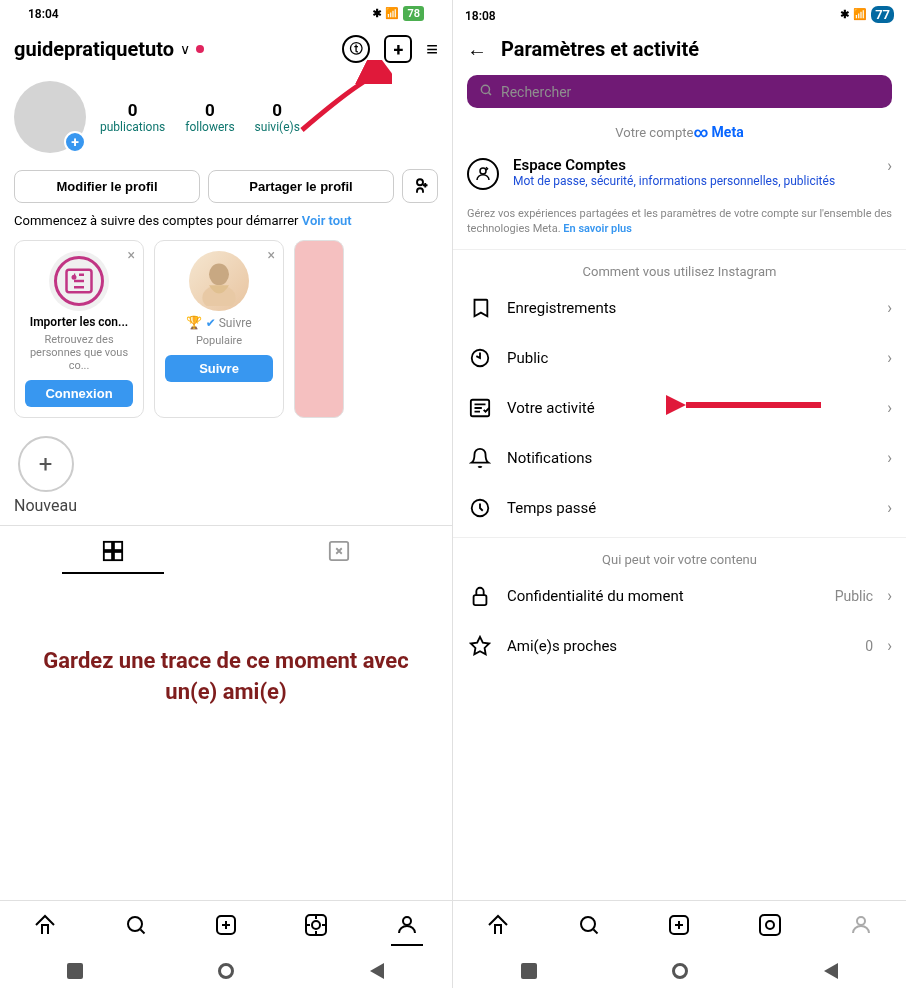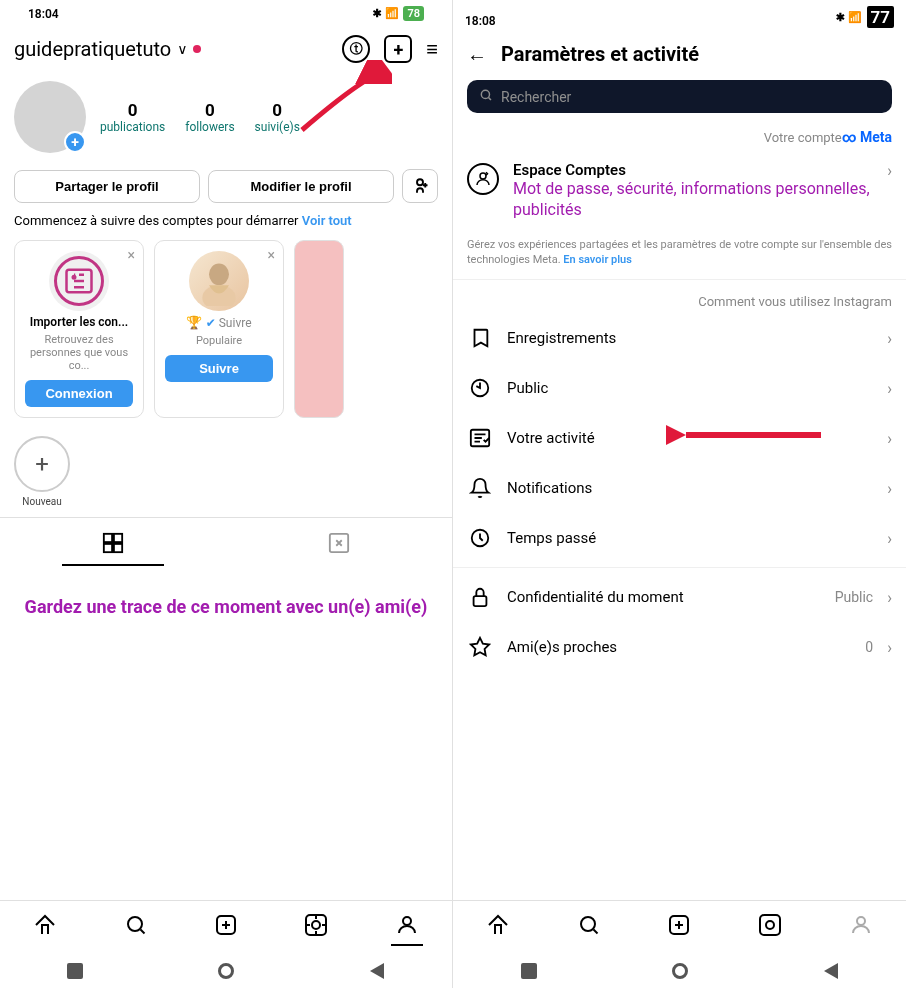--- a/index.html
+++ b/index.html
@@ -41,21 +41,21 @@
     }
 
     .username-row {
       display: flex;
       align-items: center;
       gap: 6px;
     }
 
     .username {
       font-size: 20px;
-      font-weight: 400;
+      font-weight: 700;
       color: #000;
     }
 
     .chevron-down {
       font-size: 14px;
       color: #000;
     }
 
     .red-dot {
       width: 8px;
@@ -321,21 +321,21 @@
       border: 2px solid #ccc;
       display: flex;
       align-items: center;
       justify-content: center;
       font-size: 24px;
       color: #555;
       cursor: pointer;
     }
 
     .story-label {
-      font-size: 10px;
+      font-size: 16px;
       color: #444;
     }
 
     
     .bottom-tabs {
       display: flex;
       justify-content: space-around;
       align-items: center;
       padding: 8px 0;
       border-top: 1px solid #e0e0e0;
@@ -375,24 +375,25 @@
       border-bottom: 2px solid #000;
     }
 
     
     .empty-content {
       padding: 20px;
       text-align: center;
     }
 
     .empty-title {
-      font-size: 18px;
+      font-size: 22px;
       font-weight: 700;
-      color: #a21caf;
+      color: #7f1d1d;
       line-height: 1.4;
+      margin-top: 44px;
     }
 
     
     .nav-bar {
       display: flex;
       justify-content: space-around;
       align-items: center;
       padding: 4px 0;
       background: #fff;
       position: absolute;
@@ -473,21 +474,21 @@
     }
 
     .r-title {
       font-size: 20px;
       font-weight: 700;
     }
 
     
     .search-box {
       margin: 6px 14px;
-      background: #0f172a;
+      background: #701a75;
       border-radius: 10px;
       padding: 8px 12px;
       display: flex;
       align-items: center;
       gap: 8px;
     }
 
     .search-icon {
       color: #8e8e8e;
       font-size: 14px;
@@ -497,21 +498,21 @@
       color: #8e8e8e;
       font-size: 14px;
     }
 
     
     .section-label {
       padding: 10px 14px 4px;
       font-size: 13px;
       color: #888;
       display: flex;
-      justify-content: flex-end;
+      justify-content: center;
       align-items: center;
     }
 
     .meta-logo {
       color: #0866ff;
       font-size: 14px;
       font-weight: 700;
     }
 
     
@@ -585,21 +586,21 @@
       border-radius: 50%;
       display: flex;
       align-items: center;
       justify-content: center;
       font-size: 16px;
       margin-top: 2px;
     }
 
     .espace-text { flex: 1; }
     .espace-title { font-size: 15px; font-weight: 600; }
-    .espace-sub { font-size: 16px; color: #a21caf; line-height: 1.3; }
+    .espace-sub { font-size: 12px; color: #1d4ed8; line-height: 1.3; }
   </style>
 </head>
 <body>
 
 <div class="left-panel">
 
   <div class="status-bar">
     <span>18:04</span>
     <div class="status-icons">
       <span>✱</span>
@@ -650,22 +651,22 @@
         <span class="stat-label">followers</span>
       </div>
       <div class="stat-item">
         <span class="stat-number">0</span>
         <span class="stat-label">suivi(e)s</span>
       </div>
     </div>
   </div>
 
   <div class="profile-buttons">
+    <button class="profile-btn">Modifier le profil</button>
     <button class="profile-btn">Partager le profil</button>
-    <button class="profile-btn">Modifier le profil</button>
     <div class="add-person-btn">
       <svg width="18" height="18" viewBox="0 0 24 24" fill="none" stroke="#000" stroke-width="2.5">
         <path d="M16 21v-2a4 4 0 00-8 0v2M12 11a4 4 0 100-8 4 4 0 000 8zM19 8v6M22 11h-6"></path>
       </svg>
     </div>
   </div>
 
   <div class="follow-suggestion">
     <span>Commencez à suivre des comptes pour démarrer</span>
     <span class="voir-tout">Voir tout</span>
@@ -786,21 +787,21 @@
   </div>
 </div>
 
 <div class="right-panel">
 
   <div class="r-status-bar">
     <span>18:08</span>
     <div class="status-icons">
       <span>✱</span>
       <span>📶</span>
-      <span style="background:#000000;color:#fff;padding:1px 4px;border-radius:2px;font-size:17px;">77</span>
+      <span style="background:#0369a1;color:#fff;padding:1px 4px;border-radius:7px;font-size:13px;">77</span>
     </div>
   </div>
 
   <div class="r-top-bar">
     <span class="back-arrow">←</span>
     <span class="r-title">Paramètres et activité</span>
   </div>
 
   <div class="search-box">
     <span class="search-icon">
@@ -906,20 +907,23 @@
         <circle cx="12" cy="12" r="9"></circle>
         <path d="M12 7v5l3 3"></path>
       </svg>
     </div>
     <span class="menu-text">Temps passé</span>
     <span class="menu-chevron">›</span>
   </div>
 
   <div class="section-divider"></div>
 
+  <div class="section-label">
+    <span>Qui peut voir votre contenu</span>
+  </div>
 
   <div class="menu-item">
     <div class="menu-icon">
       <svg width="22" height="22" viewBox="0 0 24 24" fill="none" stroke="#000" stroke-width="2">
         <rect x="5" y="11" width="14" height="11" rx="2"></rect>
         <path d="M8 11V7a4 4 0 018 0v4"></path>
       </svg>
     </div>
     <span class="menu-text">Confidentialité du moment</span>
     <span class="menu-value">Public</span>

